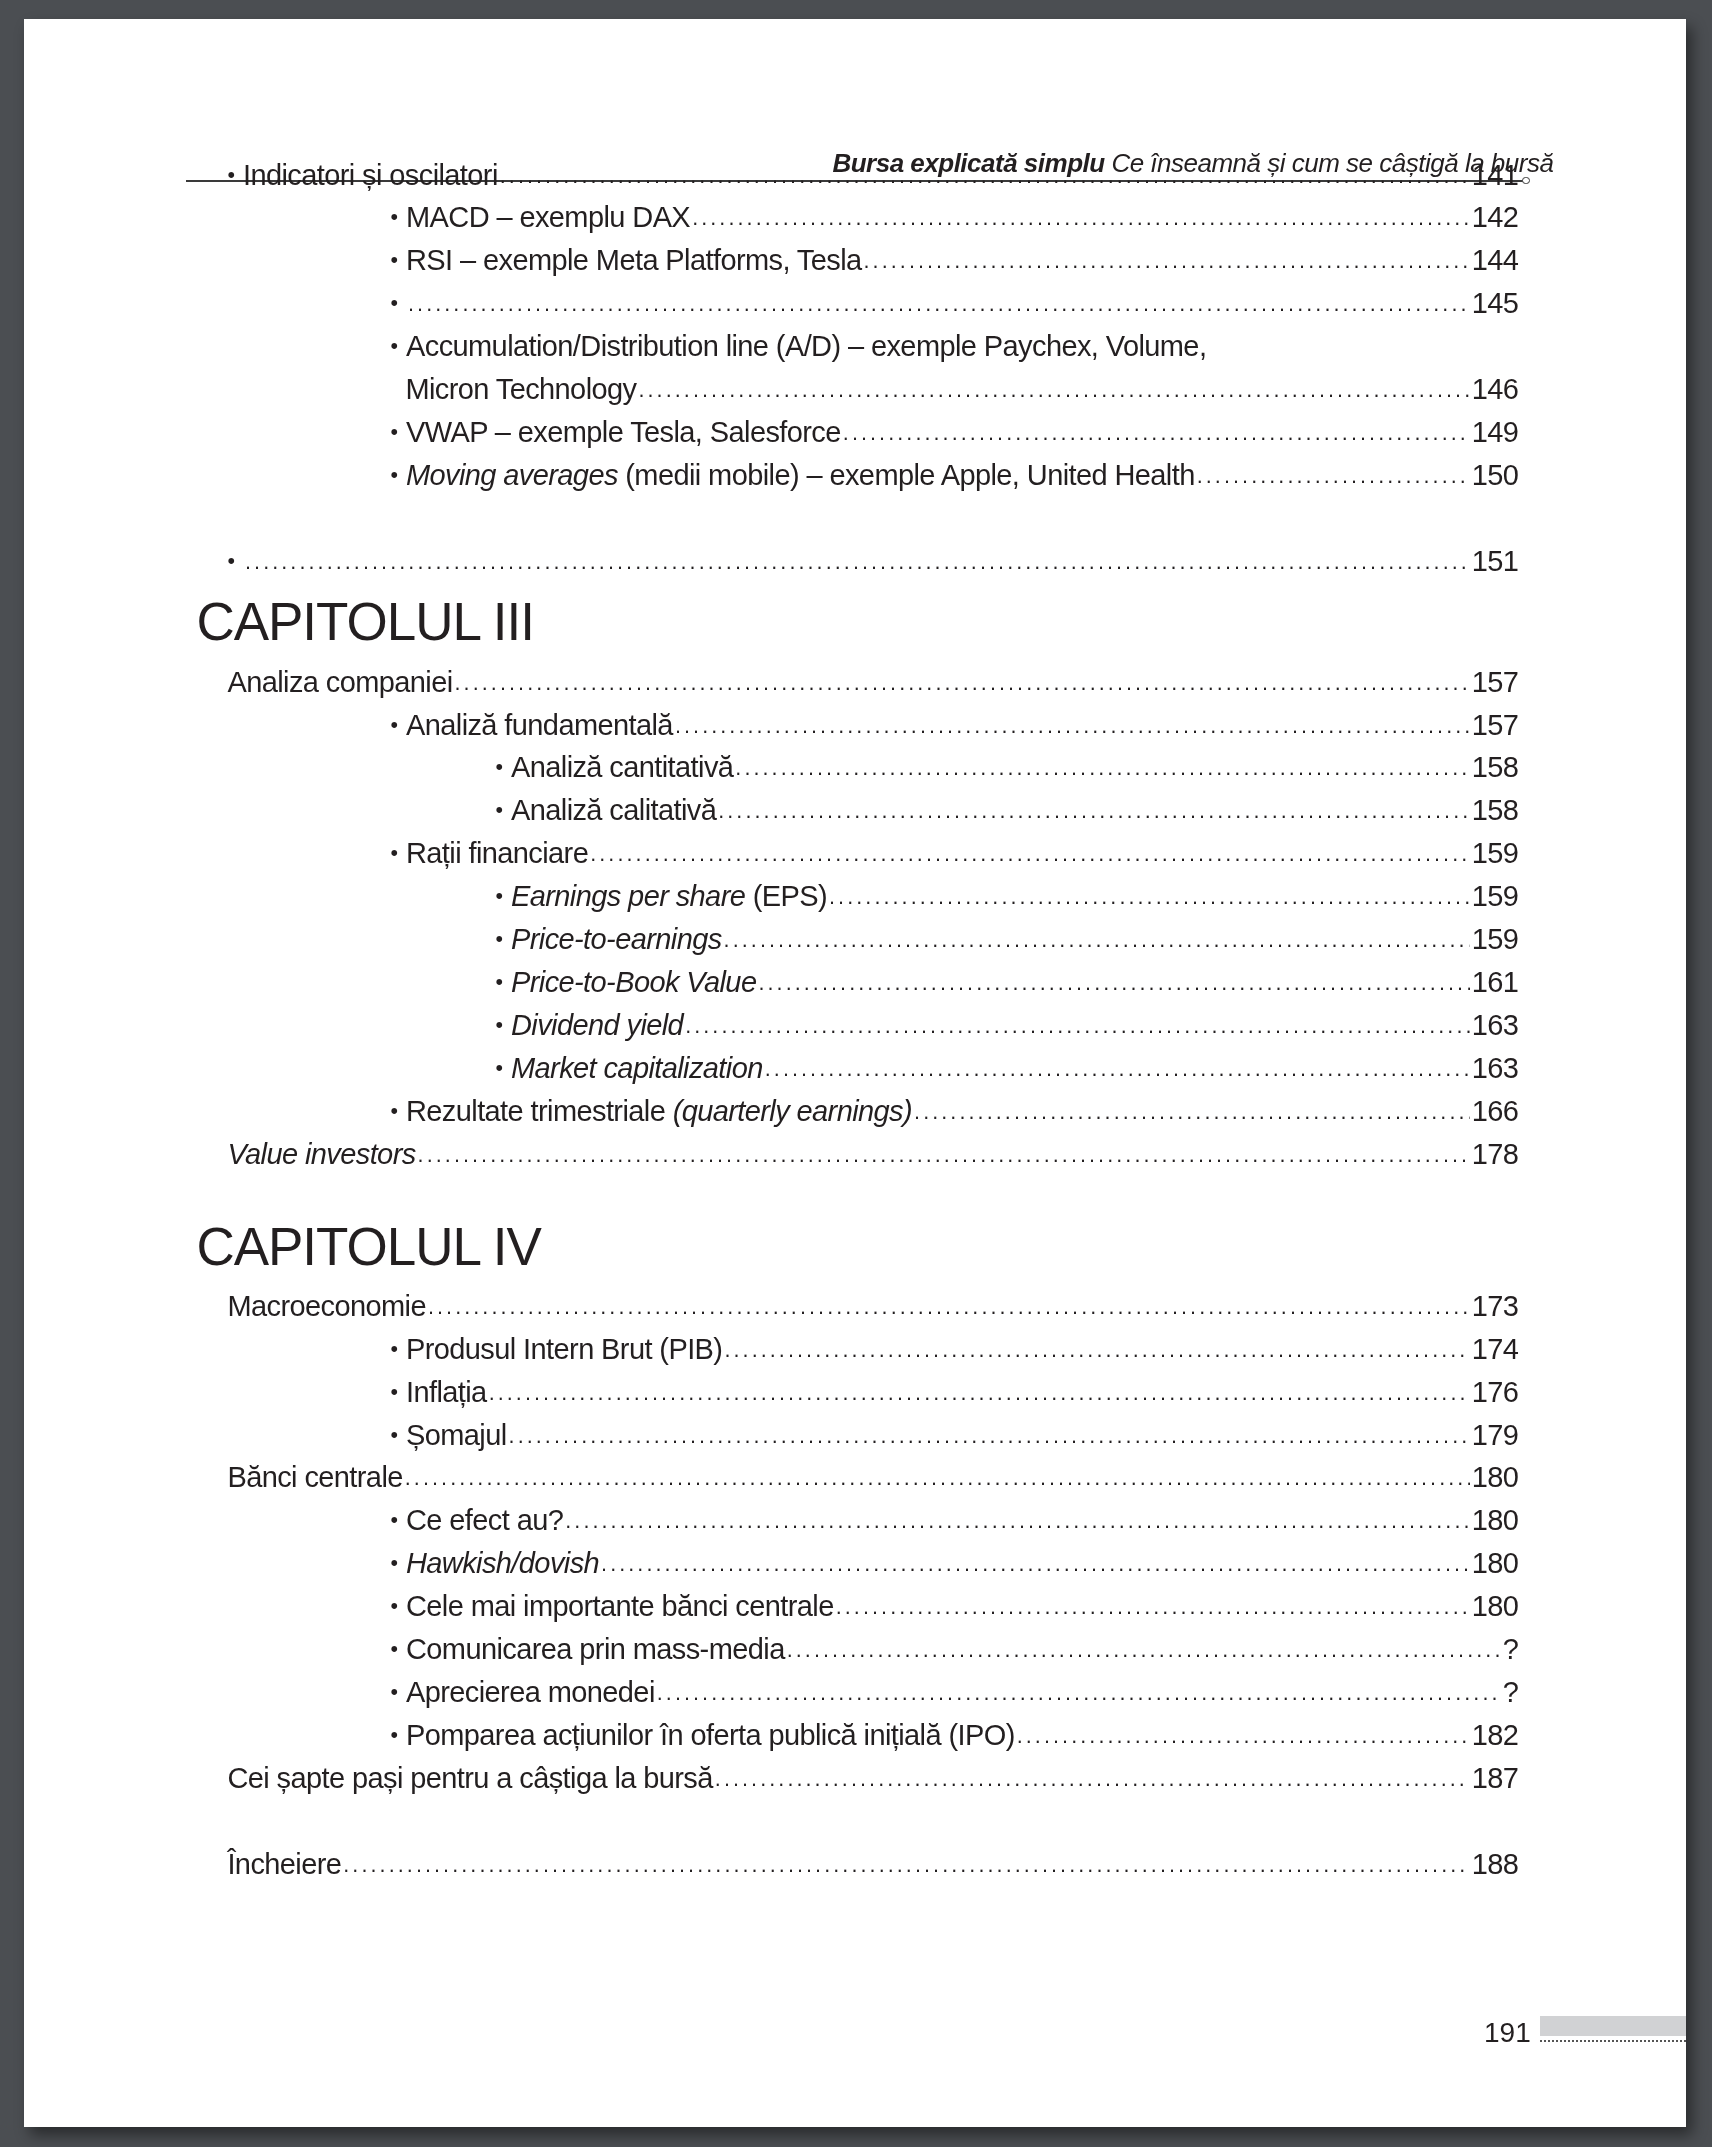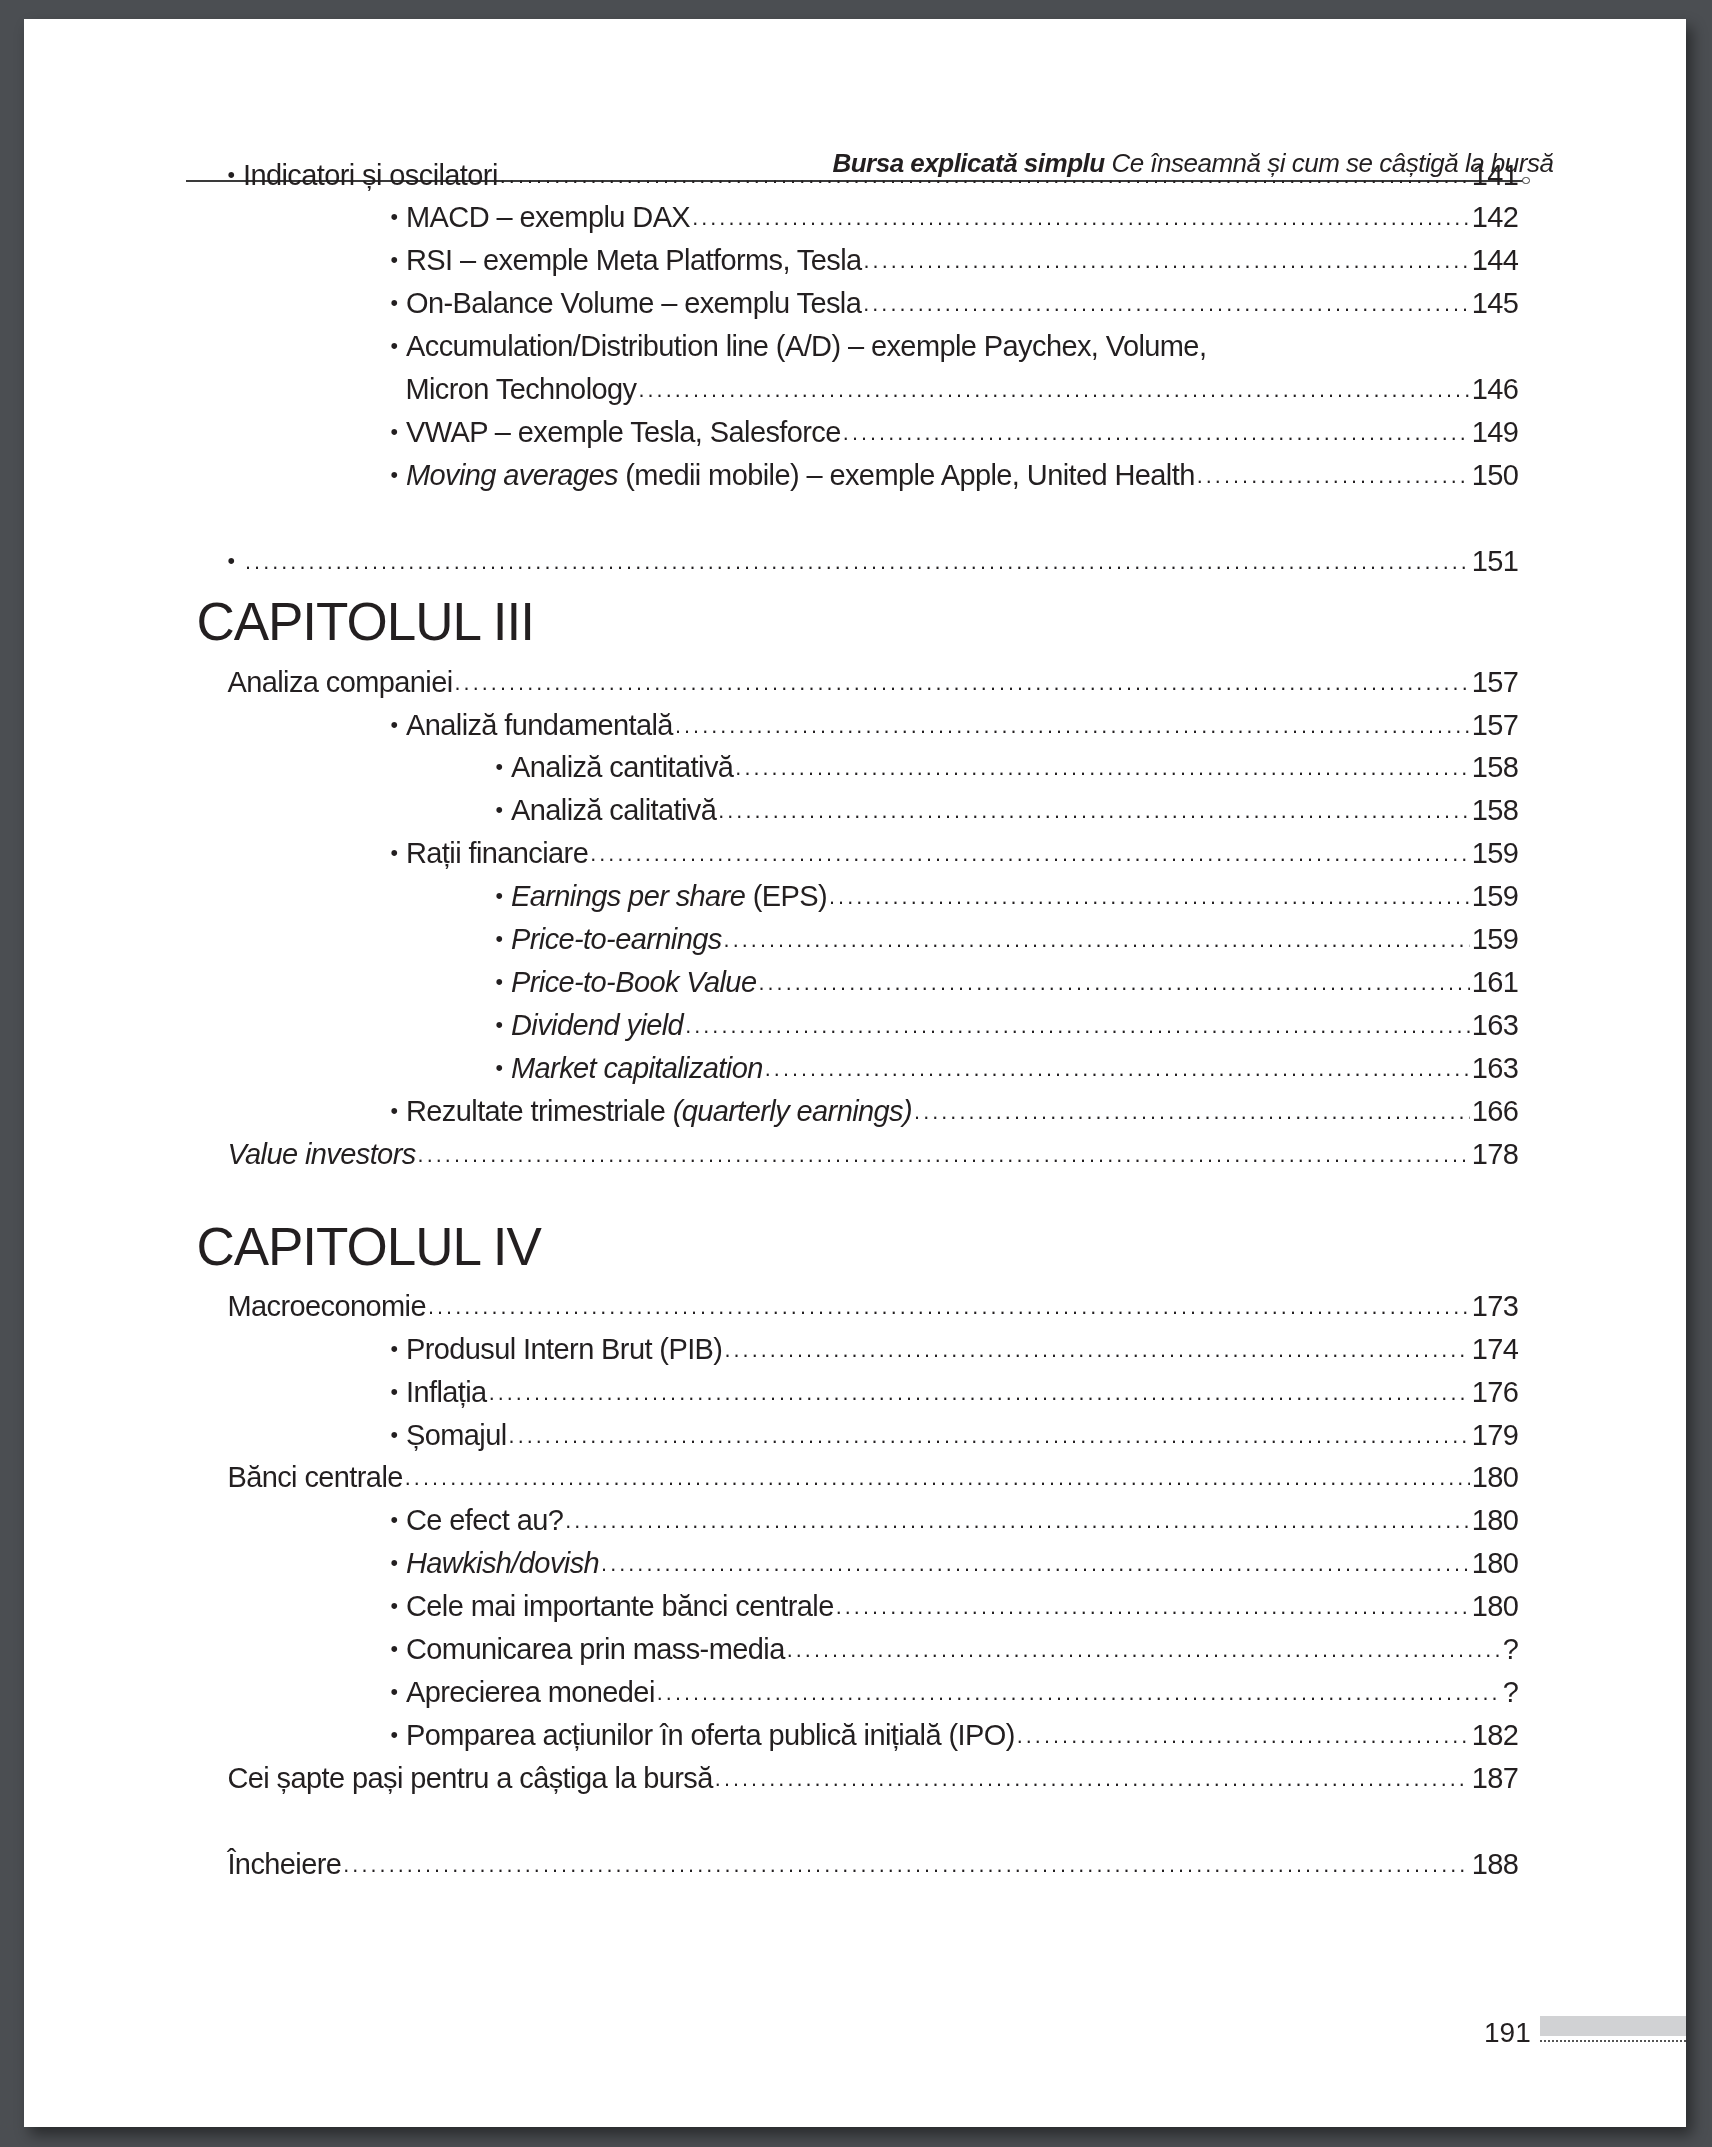--- a/index.html
+++ b/index.html
@@ -83,21 +83,20 @@
       <span class="pg">142</span>
     </div>
     <div class="row" style="left:366px; top:222px;">
       <span class="bullet">•</span>
       <span class="label">RSI – exemple Meta Platforms, Tesla</span>
       <span class="leader"></span>
       <span class="pg">144</span>
     </div>
     <div class="row" style="left:366px; top:265px;">
       <span class="bullet">•</span>
-      <span class="label">On-Balance Volume – exemplu Tesla</span>
       <span class="leader"></span>
       <span class="pg">145</span>
     </div>
     <div class="row noline" style="left:366px; top:308px;">
       <span class="bullet">•</span>
       <span class="label">Accumulation/Distribution line (A/D) – exemple Paychex, Volume,</span>
 
     </div>
     <div class="row" style="left:381px; top:351px;">
       <span class="label">Micron Technology</span>

